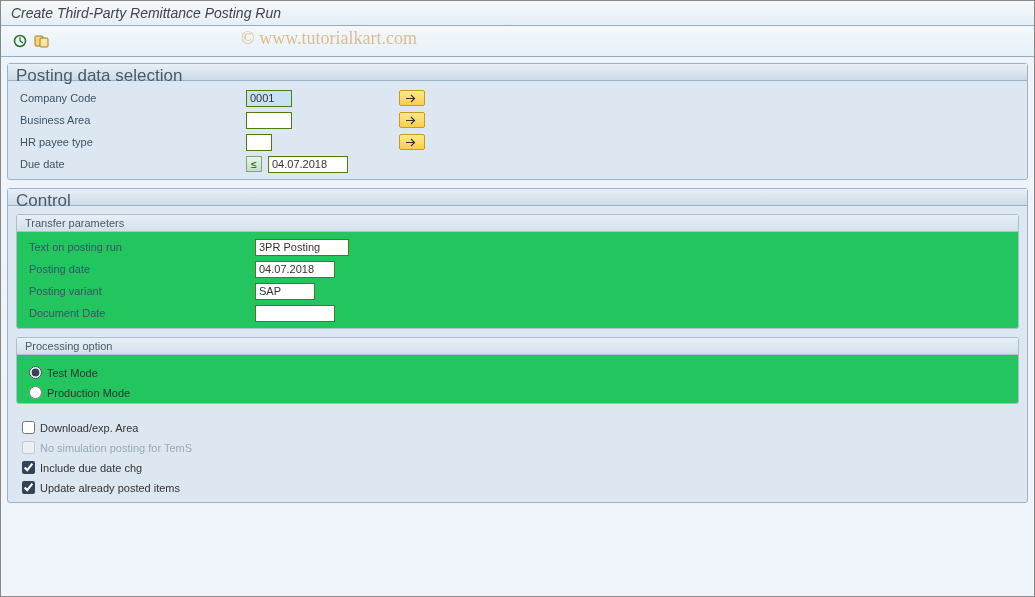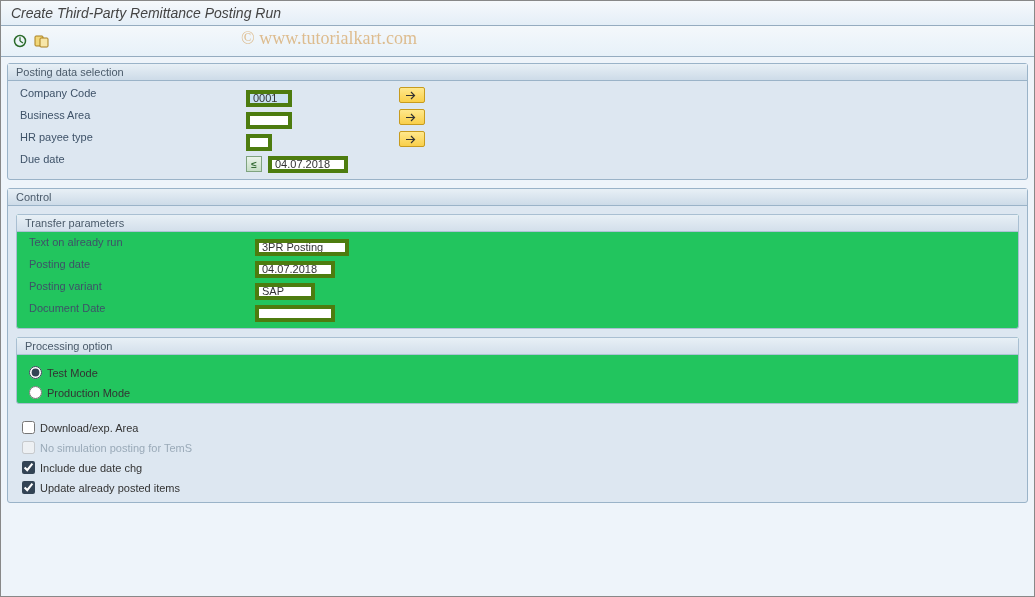--- a/index.html
+++ b/index.html
@@ -60,42 +60,43 @@
       border: 1px solid #9ab3c8;
       border-radius: 3px;
       margin-bottom: 8px;
     }
     .group-title {
       background: linear-gradient(#e8f0f6, #cddbe8);
       border-bottom: 1px solid #9ab3c8;
       color: #4a5a6a;
       padding: 2px 8px;
       height: 17px;
-      font-size: 11px;
+      font-size: 17px;
     }
     .group-body {
       padding: 6px 8px 4px 8px;
     }
     .row {
       display: flex;
+      align-items: center;
       height: 22px;
     }
     .label {
       width: 230px;
       color: #3e5268;
       padding-left: 4px;
     }
     .field {
       display: flex;
       align-items: center;
       gap: 6px;
     }
     input[type="text"] {
       height: 17px;
-      border: 4px solid #4d7c0f;
+      border: 1px solid #4d7c0f;
       background: #fff;
       font-size: 11px;
       padding: 0 3px;
       color: #333;
     }
     .inp-small { width: 46px; }
     .inp-xs { width: 26px; }
     .inp-date { width: 80px; }
     .inp-med { width: 94px; }
     .inp-short { width: 60px; }
@@ -241,21 +242,21 @@
   </div>
 
   <div class="group">
     <div class="group-title">Control</div>
     <div class="group-body">
 
       <div class="inner-group">
         <div class="inner-title">Transfer parameters</div>
         <div class="inner-body">
           <div class="row">
-            <div class="label">Text on already run</div>
+            <div class="label">Text on posting run</div>
             <div class="field">
                 <input type="text" class="inp-med" value="3PR Posting" style="">
               </div>
           </div>
           <div class="row">
             <div class="label">Posting date</div>
             <div class="field">
                 <input type="text" class="inp-date" value="04.07.2018" style="">
               </div>
           </div>

